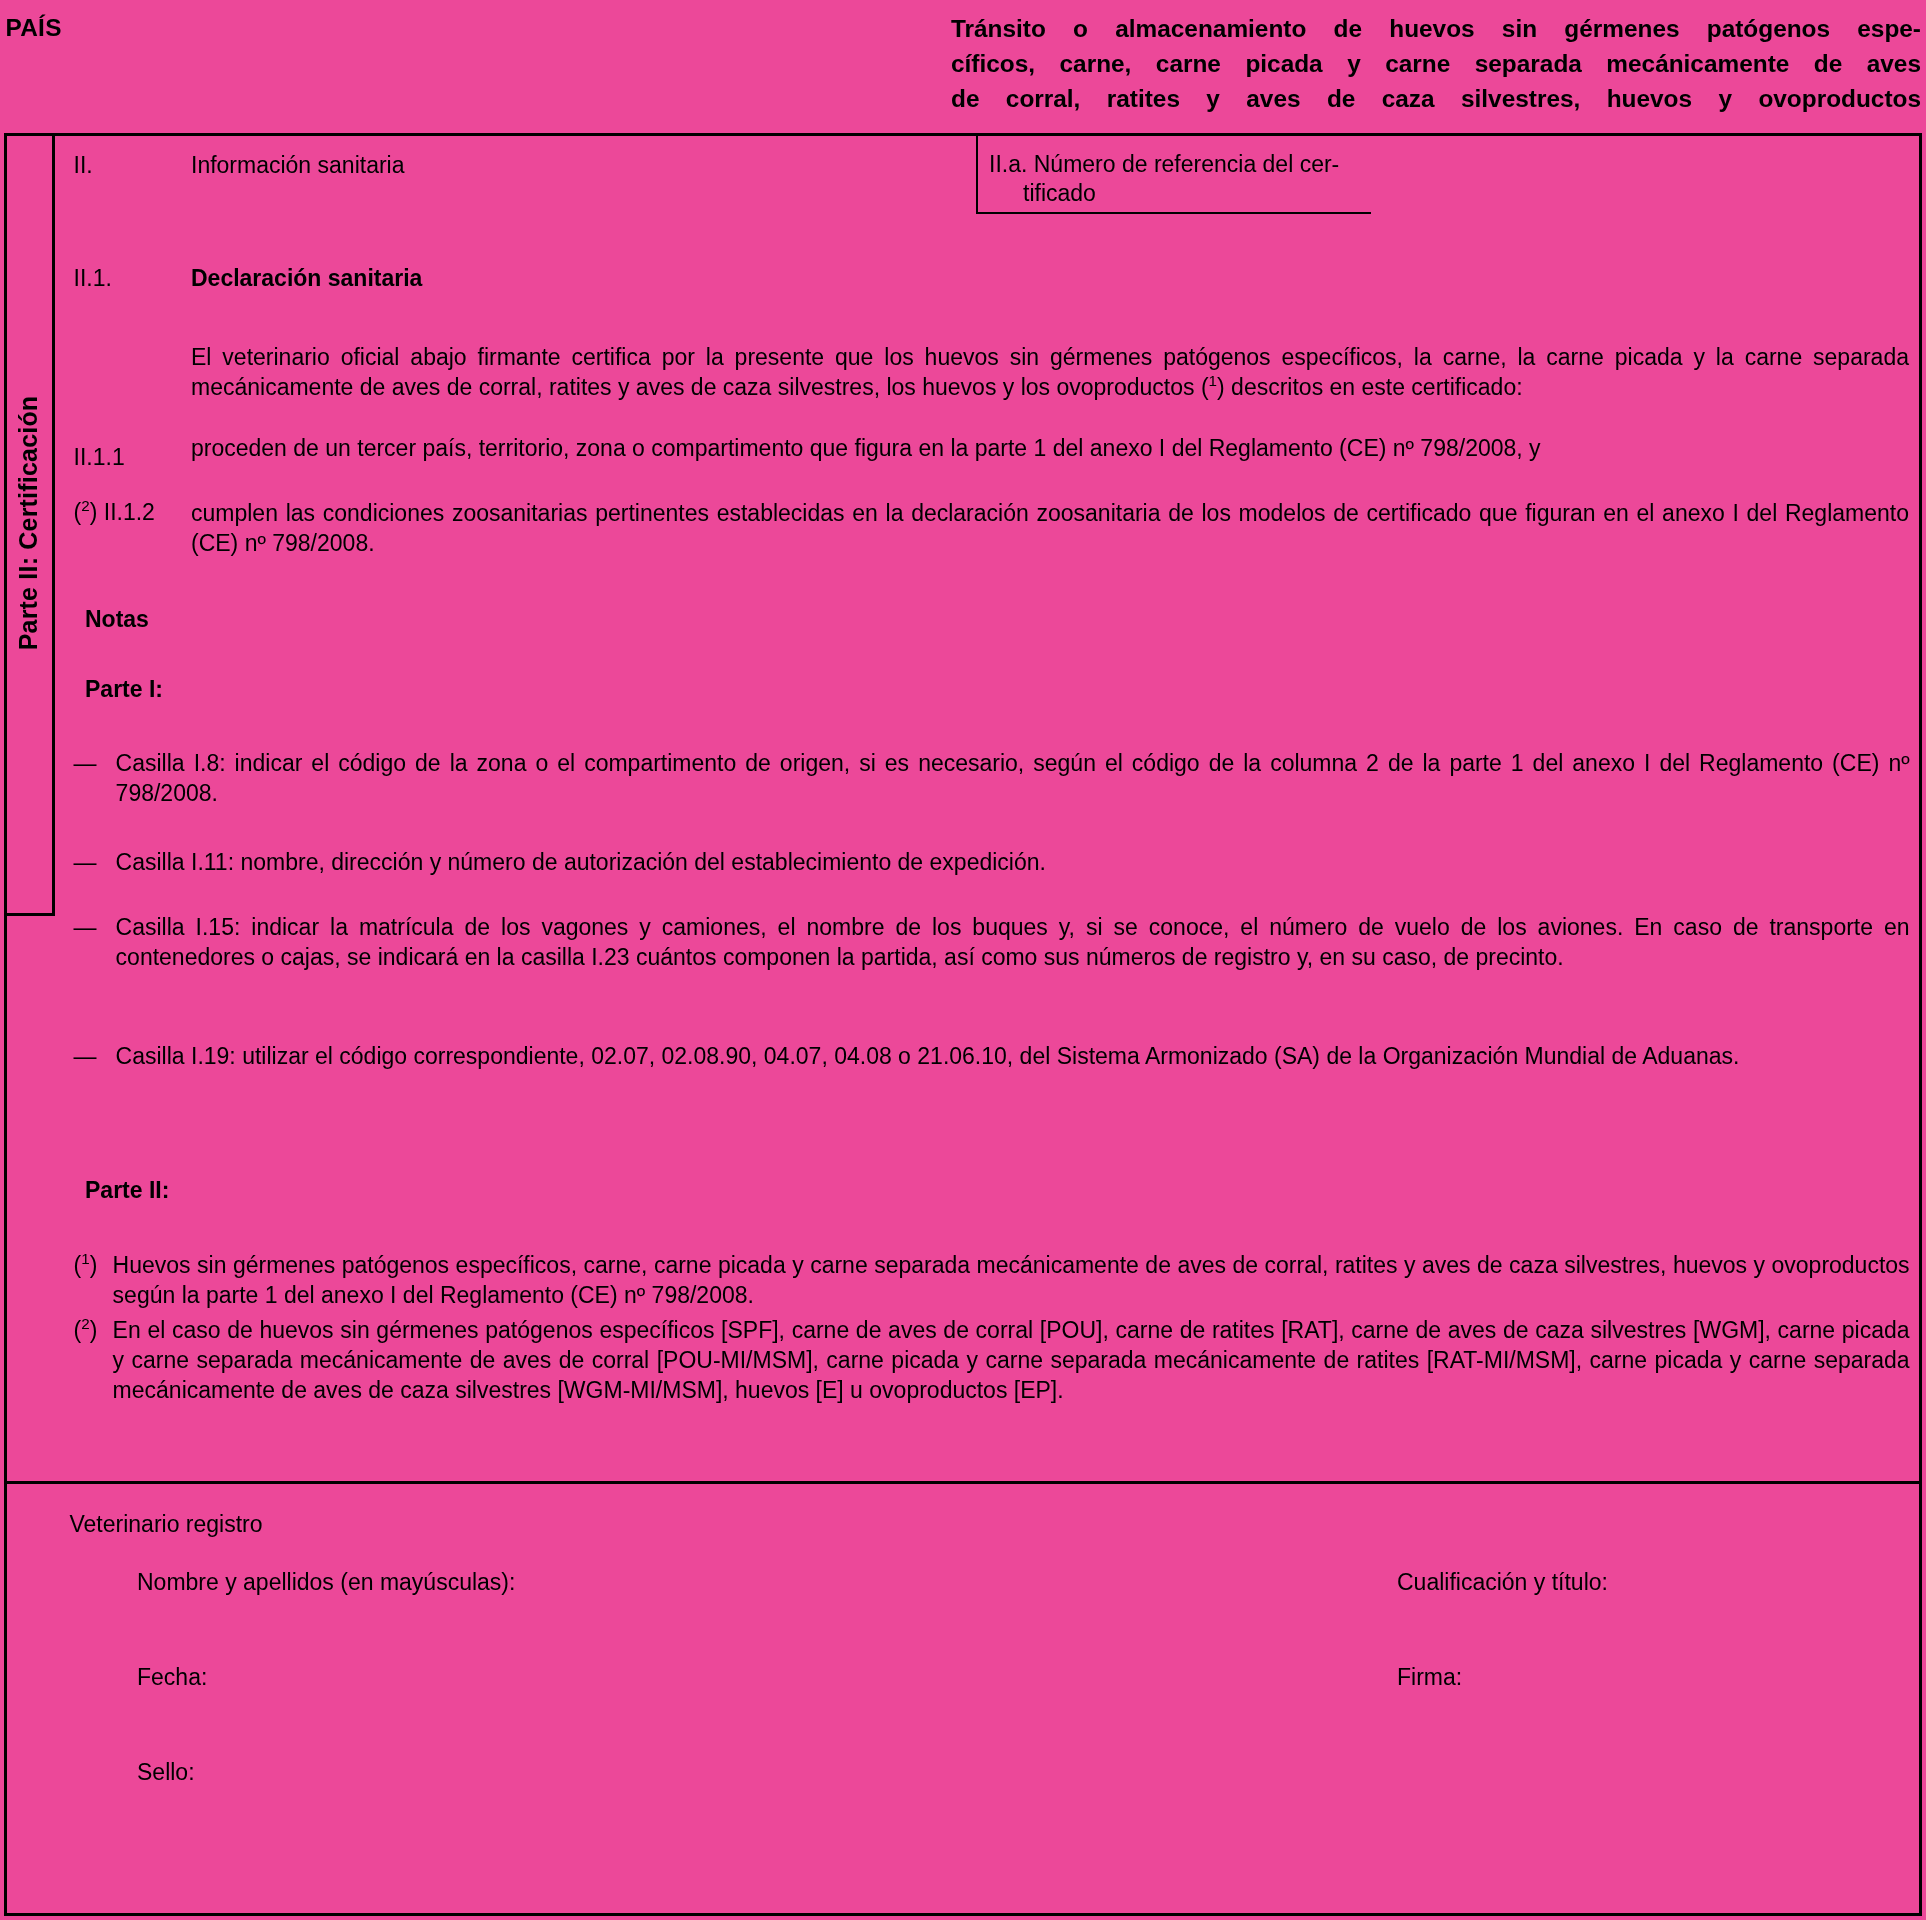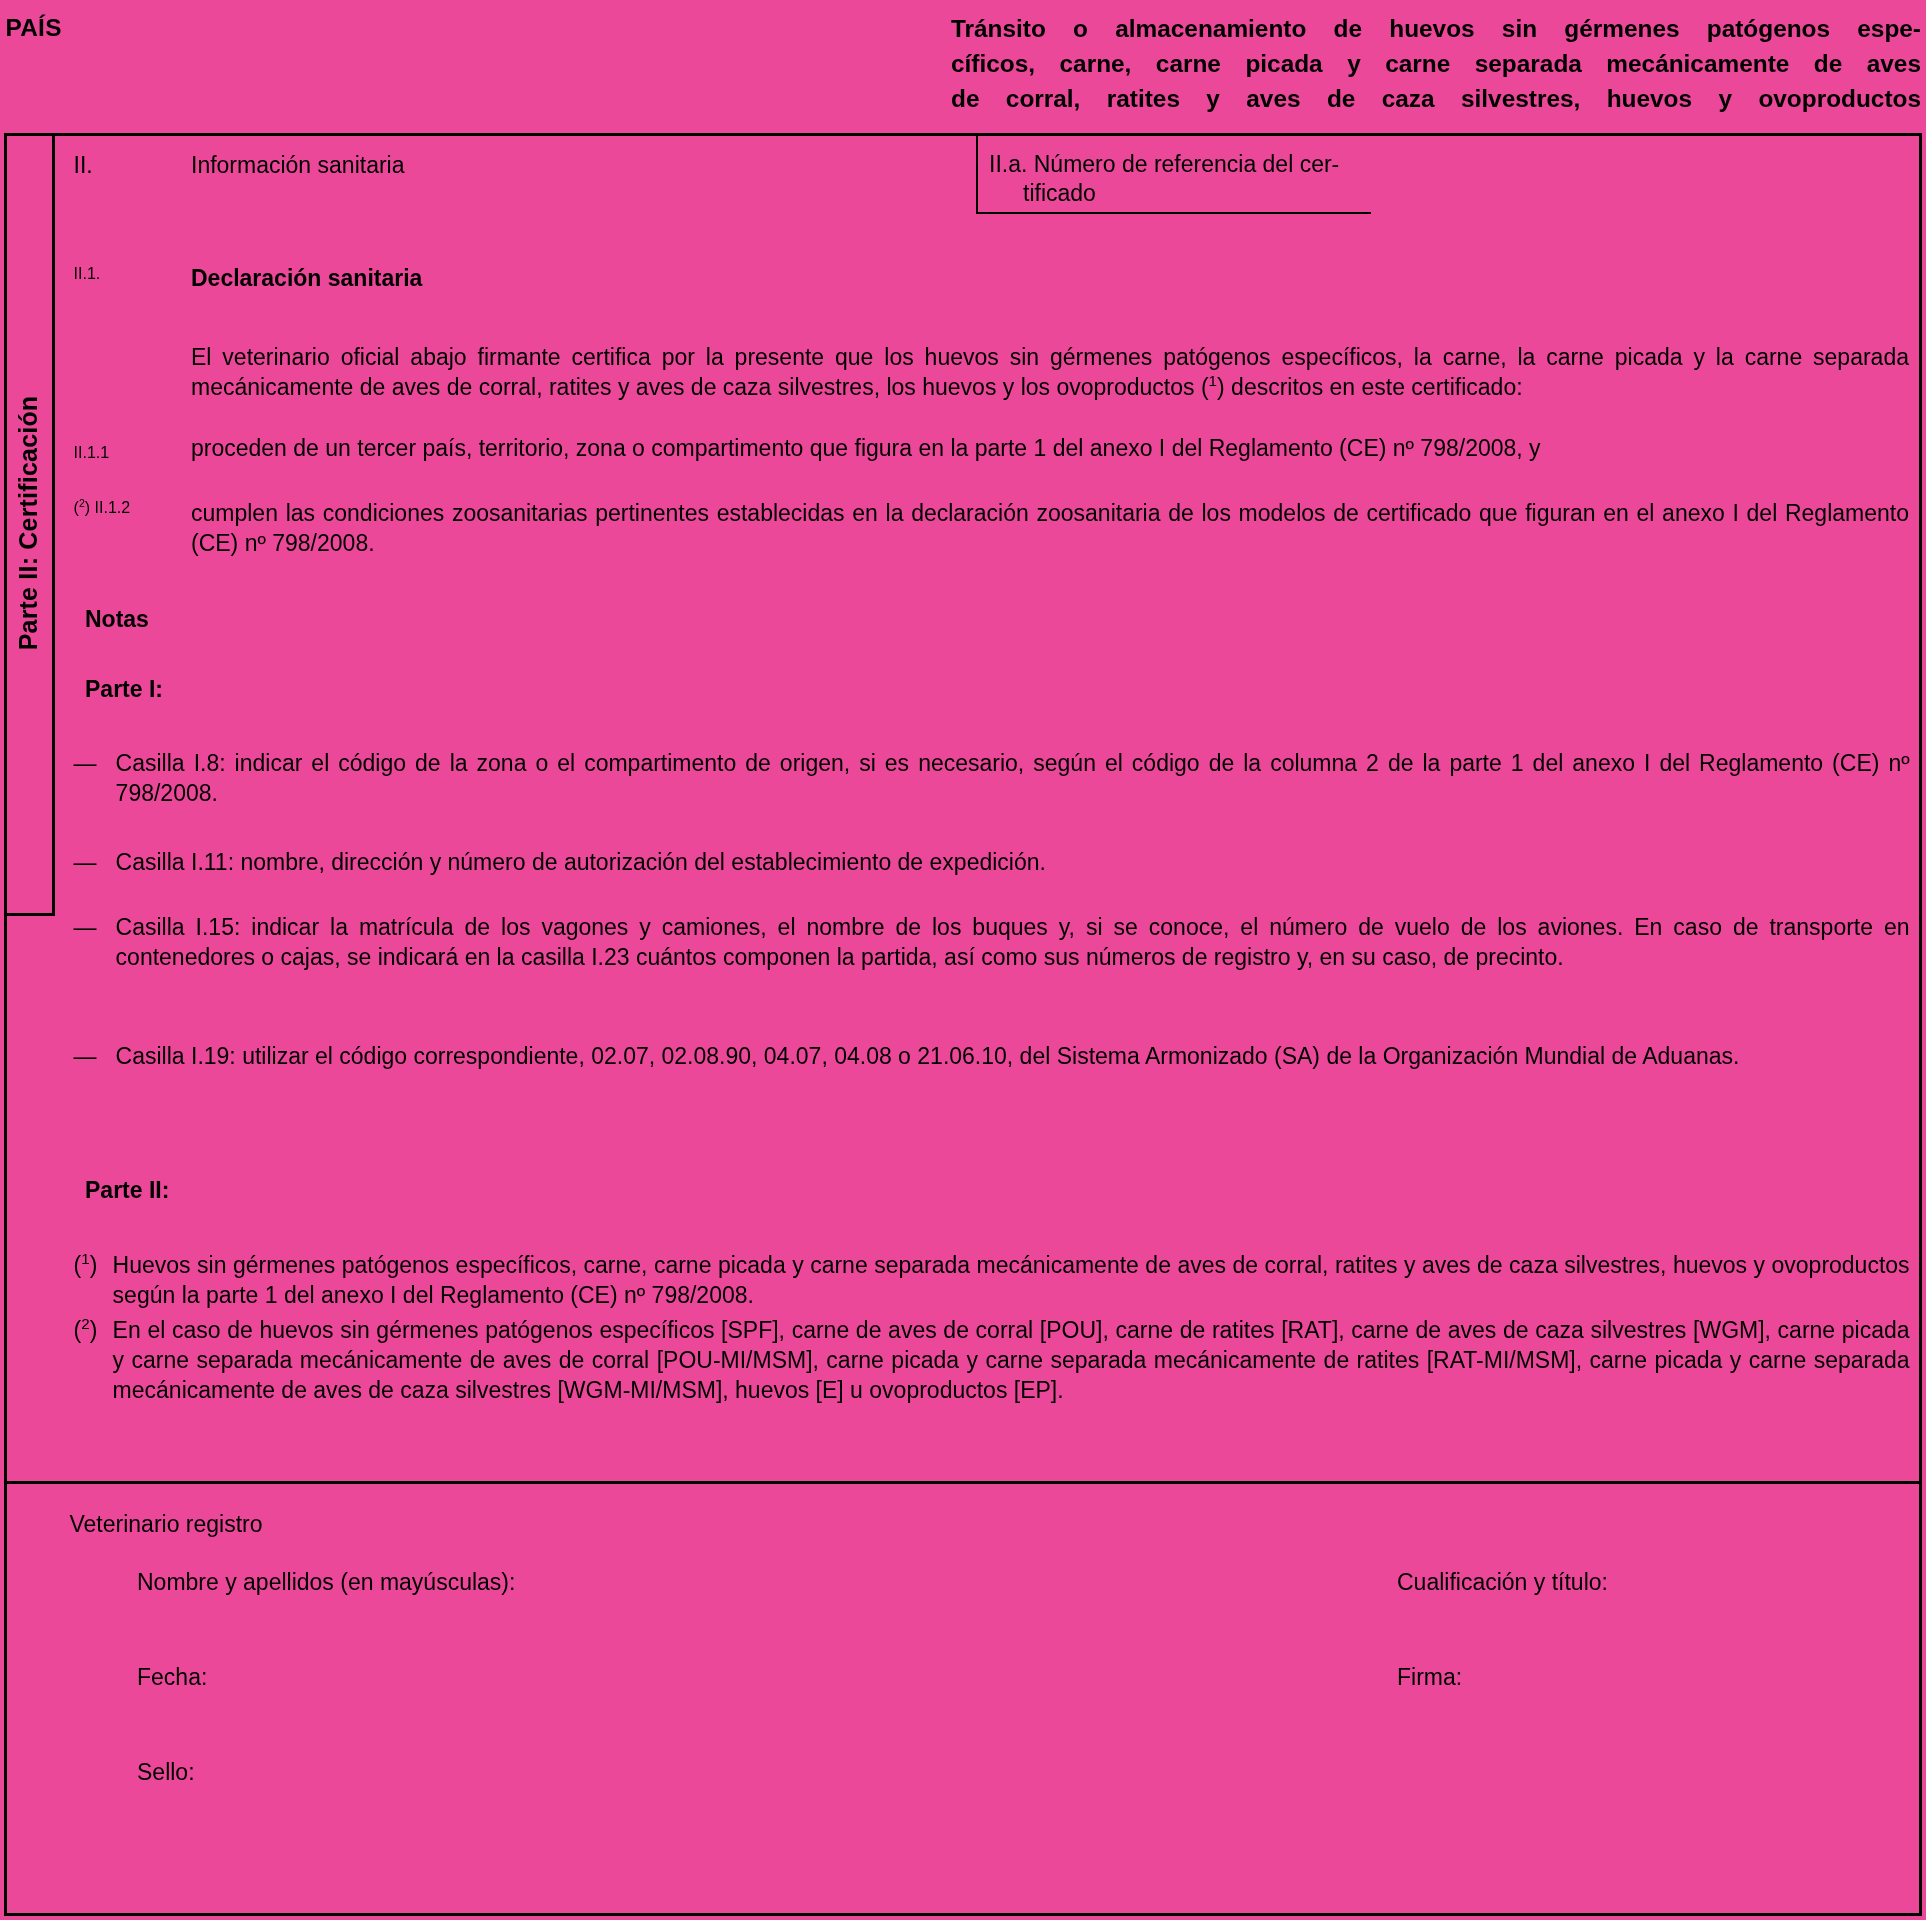--- a/index.html
+++ b/index.html
@@ -167,21 +167,21 @@
   .body-content {
     position: absolute;
     left: 56px;
     top: 214px;
     width: 1863px;
   }
 
   .lbl-num {
     position: absolute;
     left: 17.6px;
-    font-size: 16px;
+    font-size: 23px;
   }
 
   .para {
     position: absolute;
     left: 135px;
     width: 1718px;
     font-size: 23px;
     line-height: 1.30;
     text-align: justify;
   }

